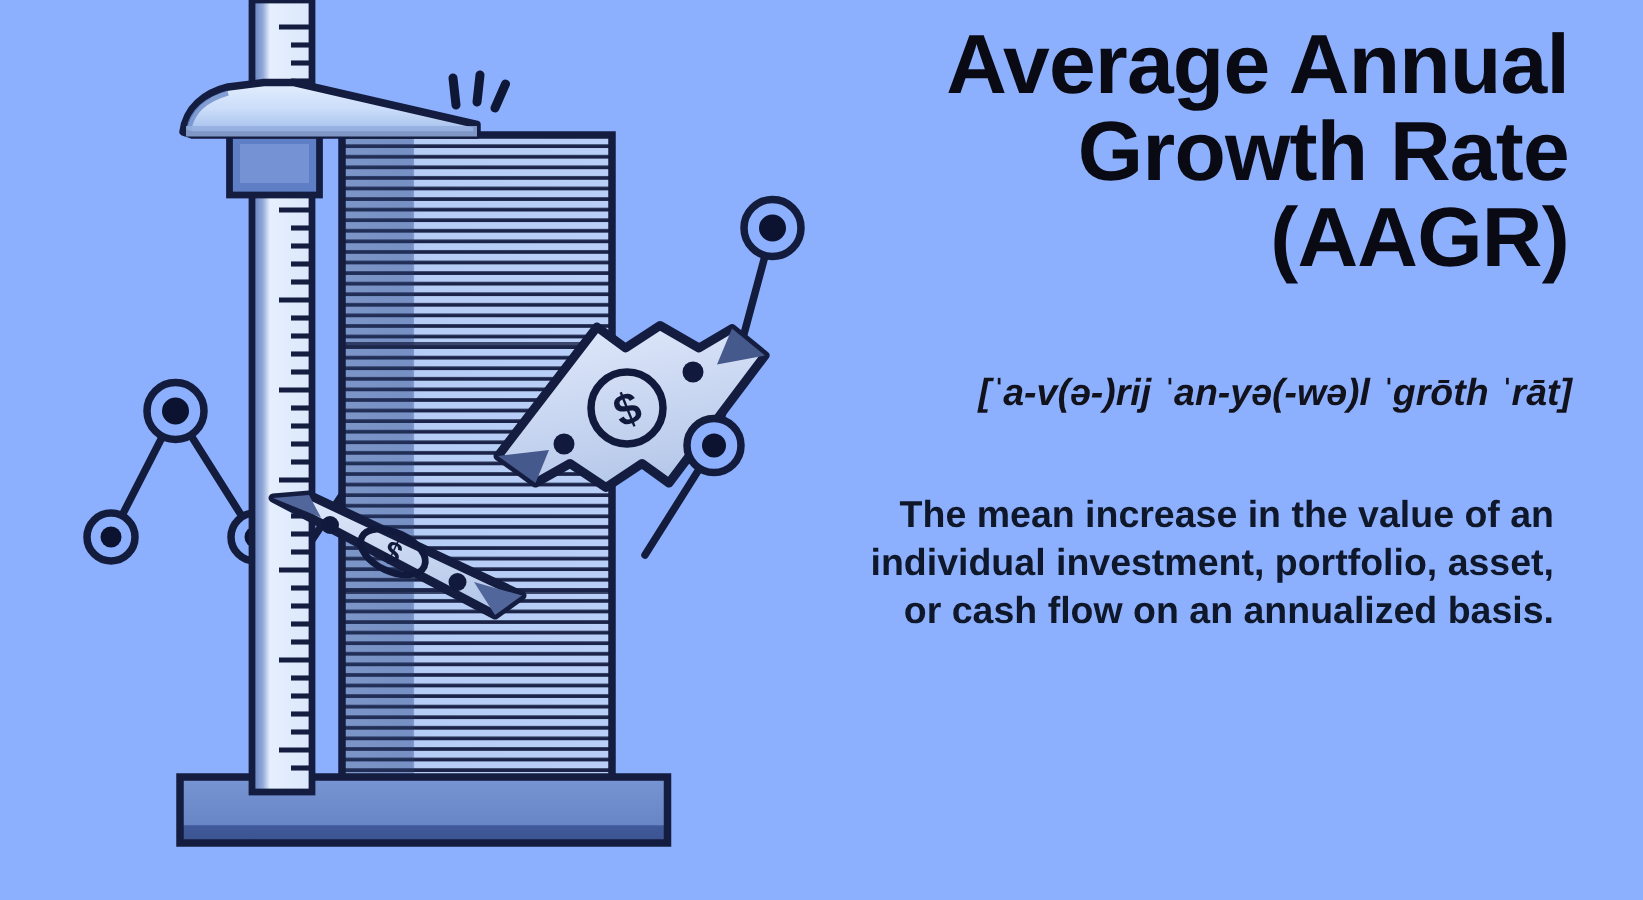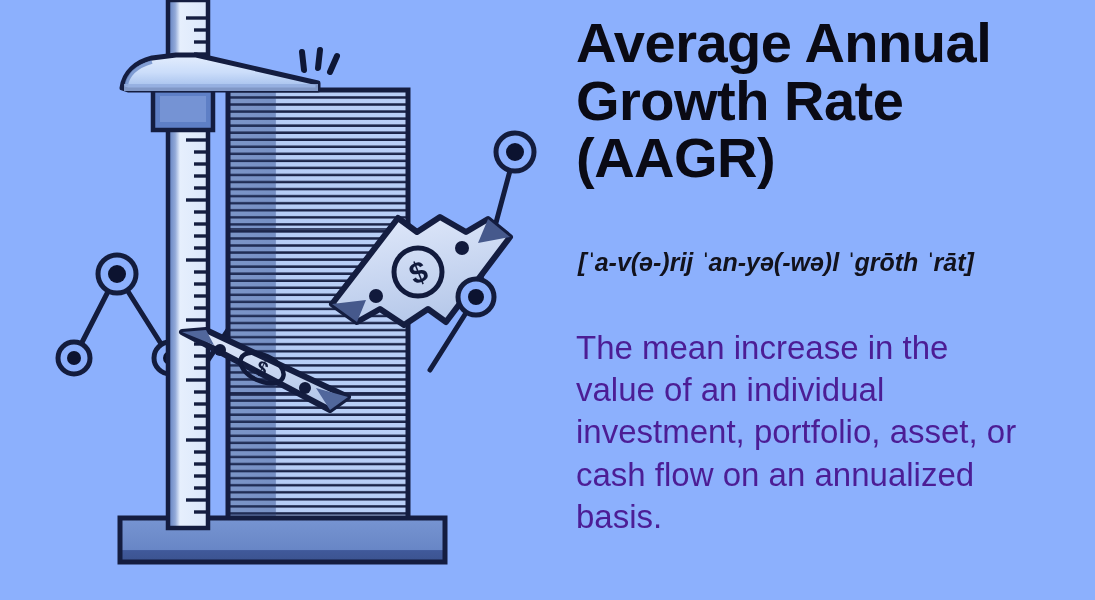--- a/index.html
+++ b/index.html
@@ -32,20 +32,21 @@
     height: 600px;
   }
 
   
   #text-panel {
     position: absolute;
     left: 576px;
     top: 0;
     width: 500px;
     height: 564px;
+    text-align: right;
   }
   #term-title {
     position: absolute;
     left: 0;
     top: 14px;
     width: 470px;
     margin: 0;
     font-size: 56px;
     line-height: 1.03;
     font-weight: 700;
@@ -63,24 +64,24 @@
     font-weight: 700;
     color: #12121c;
     white-space: nowrap;
   }
   #definition {
     position: absolute;
     left: 0;
     top: 327px;
     width: 460px;
     margin: 0;
-    font-size: 33px;
+    font-size: 25px;
     line-height: 1.28;
-    font-weight: 400;
-    color: #4c1d95;
+    font-weight: 700;
+    color: #0f172a;
   }
 </style>
 </head>
 <body>
 
 <div id="page">
 
   <div id="illustration">
     <svg viewBox="0 0 560 600" xmlns="http://www.w3.org/2000/svg" aria-hidden="true">
       <defs>

